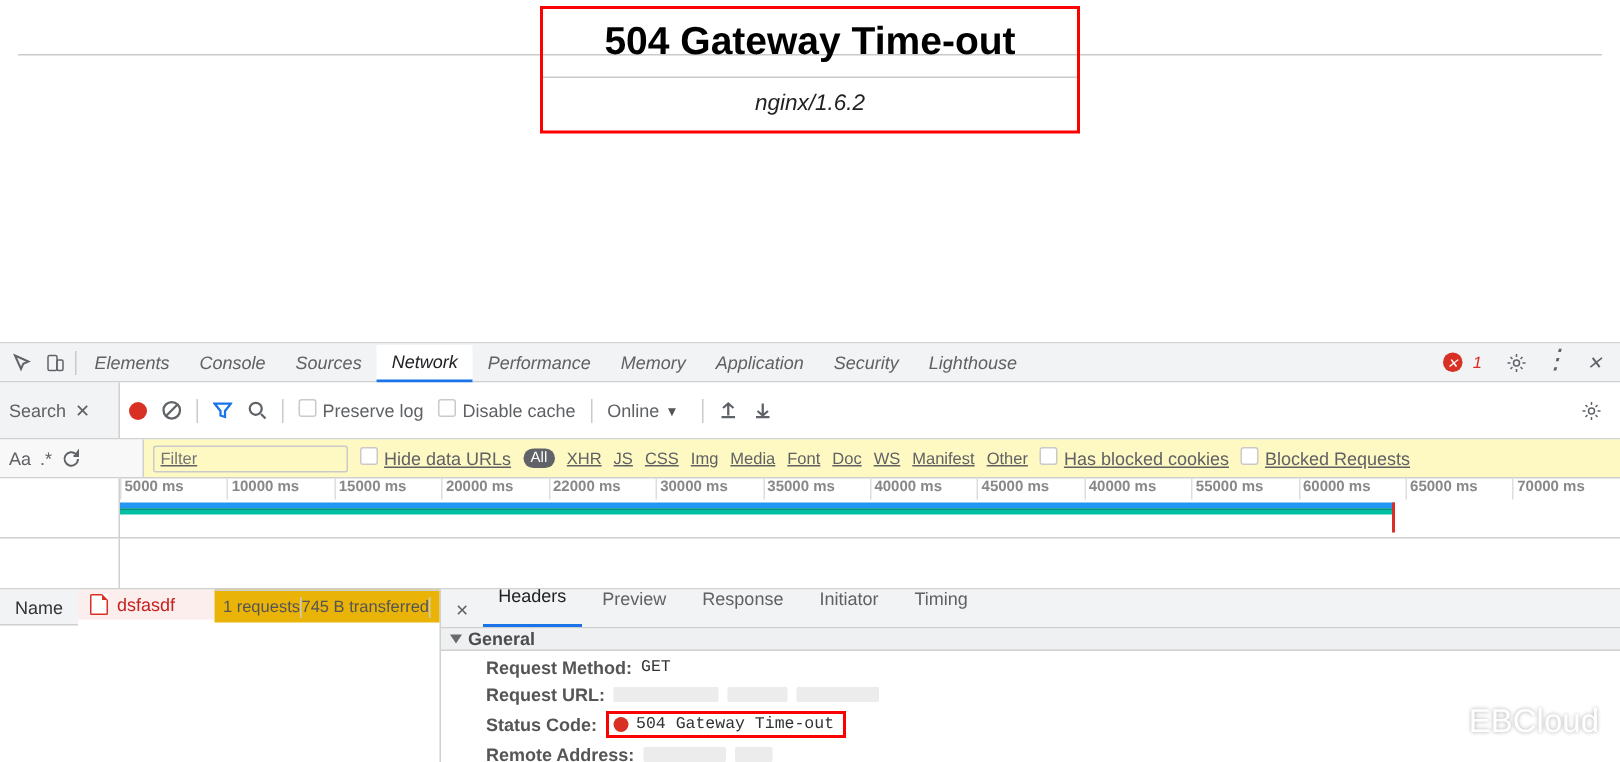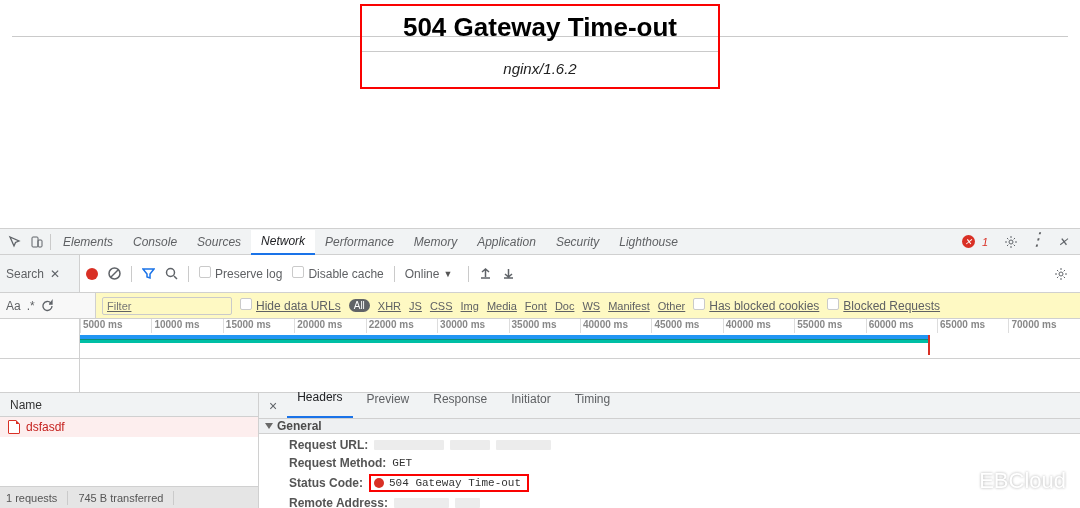--- a/index.html
+++ b/index.html
@@ -136,40 +136,40 @@
   .bar-cyan { position:absolute; left:0; right:150px; top:4px; height:4px; background:#00bfa5; border-top:1px solid #0b8f7a;}
   .bar-end { position:absolute; right:150px; top:0; height:20px; width:2px; background:#d93025;}
 
   
   .blank-strip { height:34px; border-bottom:1px solid var(--panel-border); display:flex;}
   .blank-strip .ls { width:80px; border-right:1px solid var(--panel-border);}
   
   
   .split { flex:1; display:flex; min-height:0;}
   .names {
-    width:259px; border-right:1px solid var(--panel-border);
-    display:flex; flex-direction:column;
+    width:294px; border-right:1px solid var(--panel-border);
+    display:flex; flex-direction:row;
   }
   .names-head { height:24px; display:flex; align-items:center; padding:0 10px; border-bottom:1px solid var(--panel-border); color:#333; background:#f1f3f4;}
   .names-list { flex:1; overflow:auto;}
   .name-row { display:flex; align-items:center; height:20px; padding:0 8px; gap:6px; font-size:12px; background:#fdeeee;}
   .name-row .file-ico {
     width:12px; height:14px; border:1px solid #d93025; border-radius:1px;
     position:relative; background:#fff;
   }
   .name-row .file-ico:after{
     content:""; position:absolute; right:-1px; top:-1px;
     border-top:4px solid #fff; border-left:4px solid #d93025;
   }
   .name-row .nm { color:#c5221f; }
   .names-footer {
     height:22px; display:flex; align-items:center;
     border-top:1px solid var(--panel-border);
-    padding:0 6px; gap:10px; color:#555; font-size:11px;
-    background:#e5e5e5;
+    padding:0 6px; color:#555; font-size:11px;
+    background:#eab308;
   }
   .names-footer .sep { width:1px; height:14px; background:var(--border-grey);}
   
   .details { flex:1; display:flex; flex-direction:column; min-width:0;}
   .dtabs { height:26px; display:flex; align-items:flex-end; border-bottom:1px solid var(--panel-border); padding-left:4px; gap:4px; color:var(--text-grey); background:#f1f3f4;}
   .dtabs .dx { padding:0 6px; align-self:center; color:#5f6368; font-size:14px;}
   .dtab { padding:12px 10px; }
   .dtab.active { color:#202124; border-bottom:2px solid var(--blue);}
   .section-head {
     height:20px; display:flex; align-items:center; background:#eef0f2;
@@ -393,28 +393,28 @@
         <span class="dtab">Response</span>
         <span class="dtab">Initiator</span>
         <span class="dtab">Timing</span>
       </div>
       <div class="section-head">
         <span class="tri"></span>
         <span>General</span>
       </div>
       <div class="kv">
         <div class="kv-row">
+          <span class="k">Request Method:</span>
+          <span class="v">GET</span>
+        </div>
+        <div class="kv-row">
           <span class="k">Request URL:</span>
           <span class="redact" style="width:70px"></span>
           <span class="redact" style="width:40px"></span>
           <span class="redact" style="width:55px"></span>
-        </div>
-        <div class="kv-row">
-          <span class="k">Request Method:</span>
-          <span class="v">GET</span>
         </div>
         <div class="kv-row">
           <span class="k">Status Code:</span>
           <span class="status-box">
             <span class="status-dot"></span>
             <span class="v">504 Gateway Time-out</span>
           </span>
         </div>
         <div class="kv-row">
           <span class="k">Remote Address:</span>

